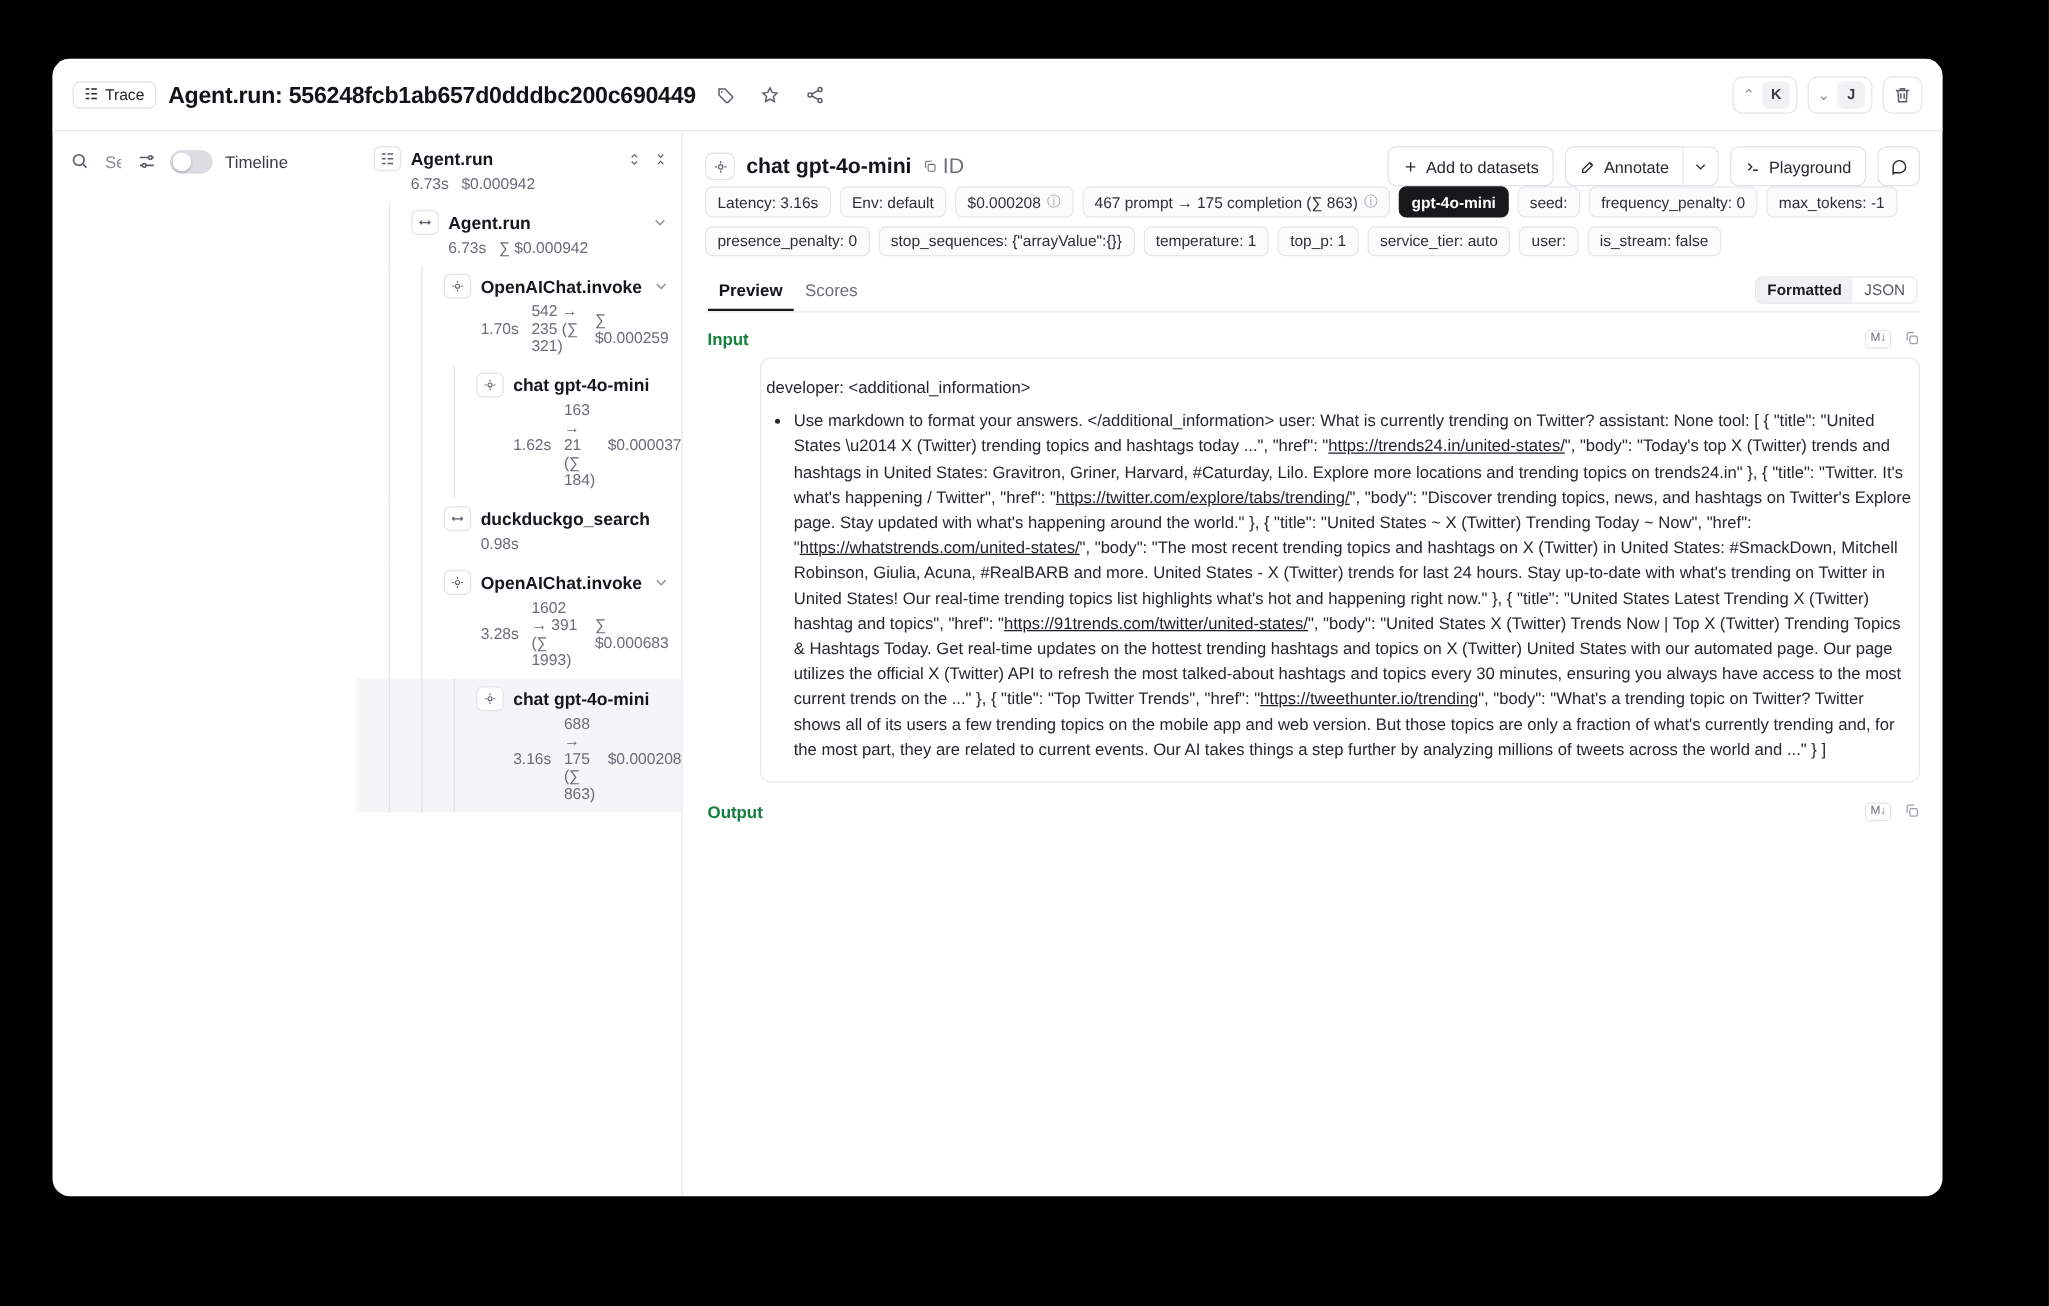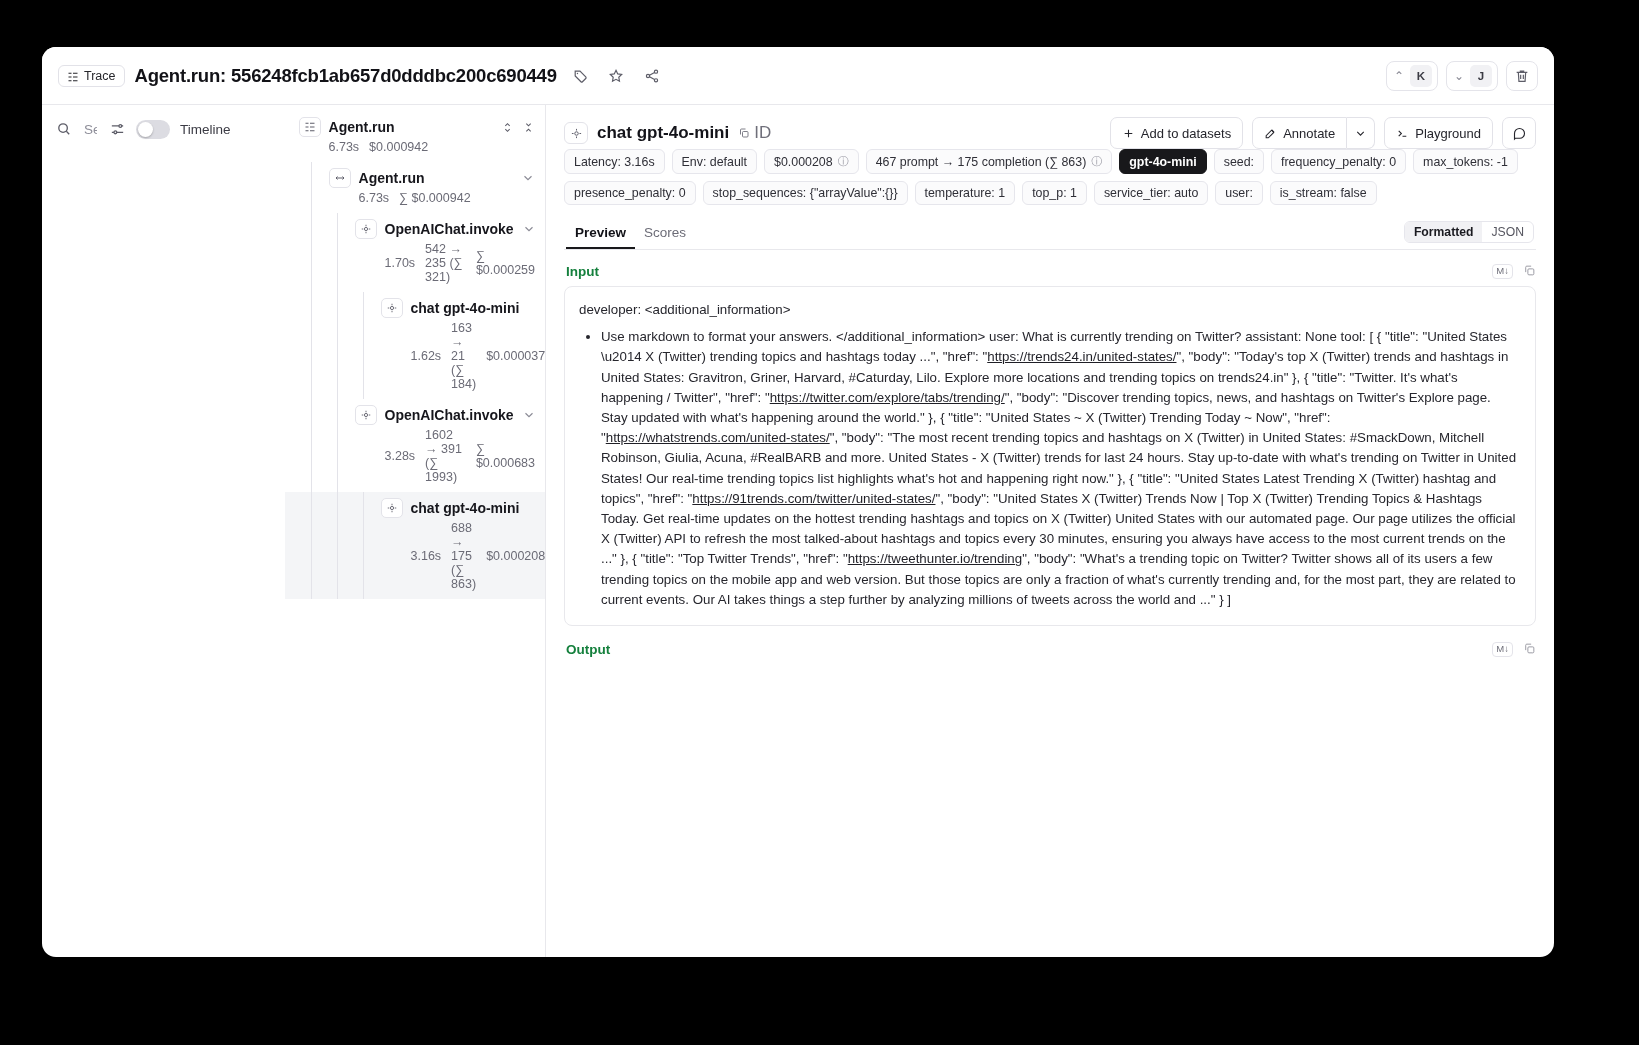--- a/index.html
+++ b/index.html
@@ -27,21 +27,21 @@
     flex: 0 0 58px;
     border-bottom: 1px solid #e8e8ec;
     display: flex;
     align-items: center;
     padding: 0 16px;
     gap: 10px;
     background: #ffffff;
   }
   .trace-chip {
     display: inline-flex;
-    align-items: flex-end;
+    align-items: flex-start;
     gap: 5px;
     border: 1px solid #e2e2e8;
     border-radius: 6px;
     padding: 3px 8px;
     font-size: 12.5px;
     color: #26262b;
     background: #fff;
     font-weight: 500;
   }
   .trace-chip svg { display:block; }
@@ -280,26 +280,27 @@
   .sec-title { font-size: 13.5px; font-weight: 600; color: #15803d; }
   .sec-tools { margin-left: auto; display: flex; gap: 10px; color: #9a9aa4; }
   .md-chip {
     border: 1px solid #e4e4ea; border-radius: 4px;
     font-size: 9.5px; padding: 1px 3px; color: #6e6e79;
     line-height: 1.1;
   }
   .panel {
     border: 1px solid #e8e8ec;
     border-radius: 8px;
-    padding: 13px 14px;
+    padding: 13px 4px;
     font-size: 13.3px;
     line-height: 1.52;
     color: #26262d;
     background: #ffffff;
     word-wrap: break-word;
+    margin-left: 44px;
   }
   .panel.output {
     background: #f2faf4;
     border-color: #e0efe4;
   }
   .panel a { color: #1f1f26; text-decoration: underline; }
   .panel ul { margin: 7px 0 0 0; padding-left: 22px; }
   .panel li { margin-bottom: 2px; }
   .panel ol { margin: 10px 0 0 0; padding-left: 26px; }
   .panel ol li { margin-bottom: 11px; font-weight: 700; color: #1c1c23; }
@@ -465,20 +466,35 @@
             </span>
             <span class="tree-label">chat gpt-4o-mini</span>
           </div>
           <div class="tree-meta" style="margin-left:30px;">
             <span class="mono">1.62s</span>
             <span class="mono">163 → 21 (∑ 184)</span>
             <span class="mono">$0.000037</span>
           </div>
         </div>
 
+        <div class="tree-row" style="padding-left:70px;">
+          <div class="vline" style="left:26px;"></div>
+          <div class="vline" style="left:52px;"></div>
+          <div class="tree-line1">
+            <span class="tree-node-icon">
+              <svg width="12" height="12" viewBox="0 0 24 24" fill="none" stroke="currentColor" stroke-width="2">
+                  <path d="M4 12h16M7 9l-3 3 3 3M17 9l3 3-3 3"></path>
+                </svg>
+            </span>
+            <span class="tree-label">duckduckgo_search</span>
+          </div>
+          <div class="tree-meta" style="margin-left:30px;">
+            <span class="mono">0.98s</span>
+          </div>
+        </div>
 
         <div class="tree-row" style="padding-left:70px;">
           <div class="vline" style="left:26px;"></div>
           <div class="vline" style="left:52px;"></div>
           <div class="tree-line1">
             <span class="tree-node-icon">
               <svg width="12" height="12" viewBox="0 0 24 24" fill="none" stroke="currentColor" stroke-width="1.8">
                   <circle cx="12" cy="12" r="3.2"></circle>
                   <path d="M12 3.5v3M12 17.5v3M3.5 12h3M17.5 12h3"></path>
                 </svg>

